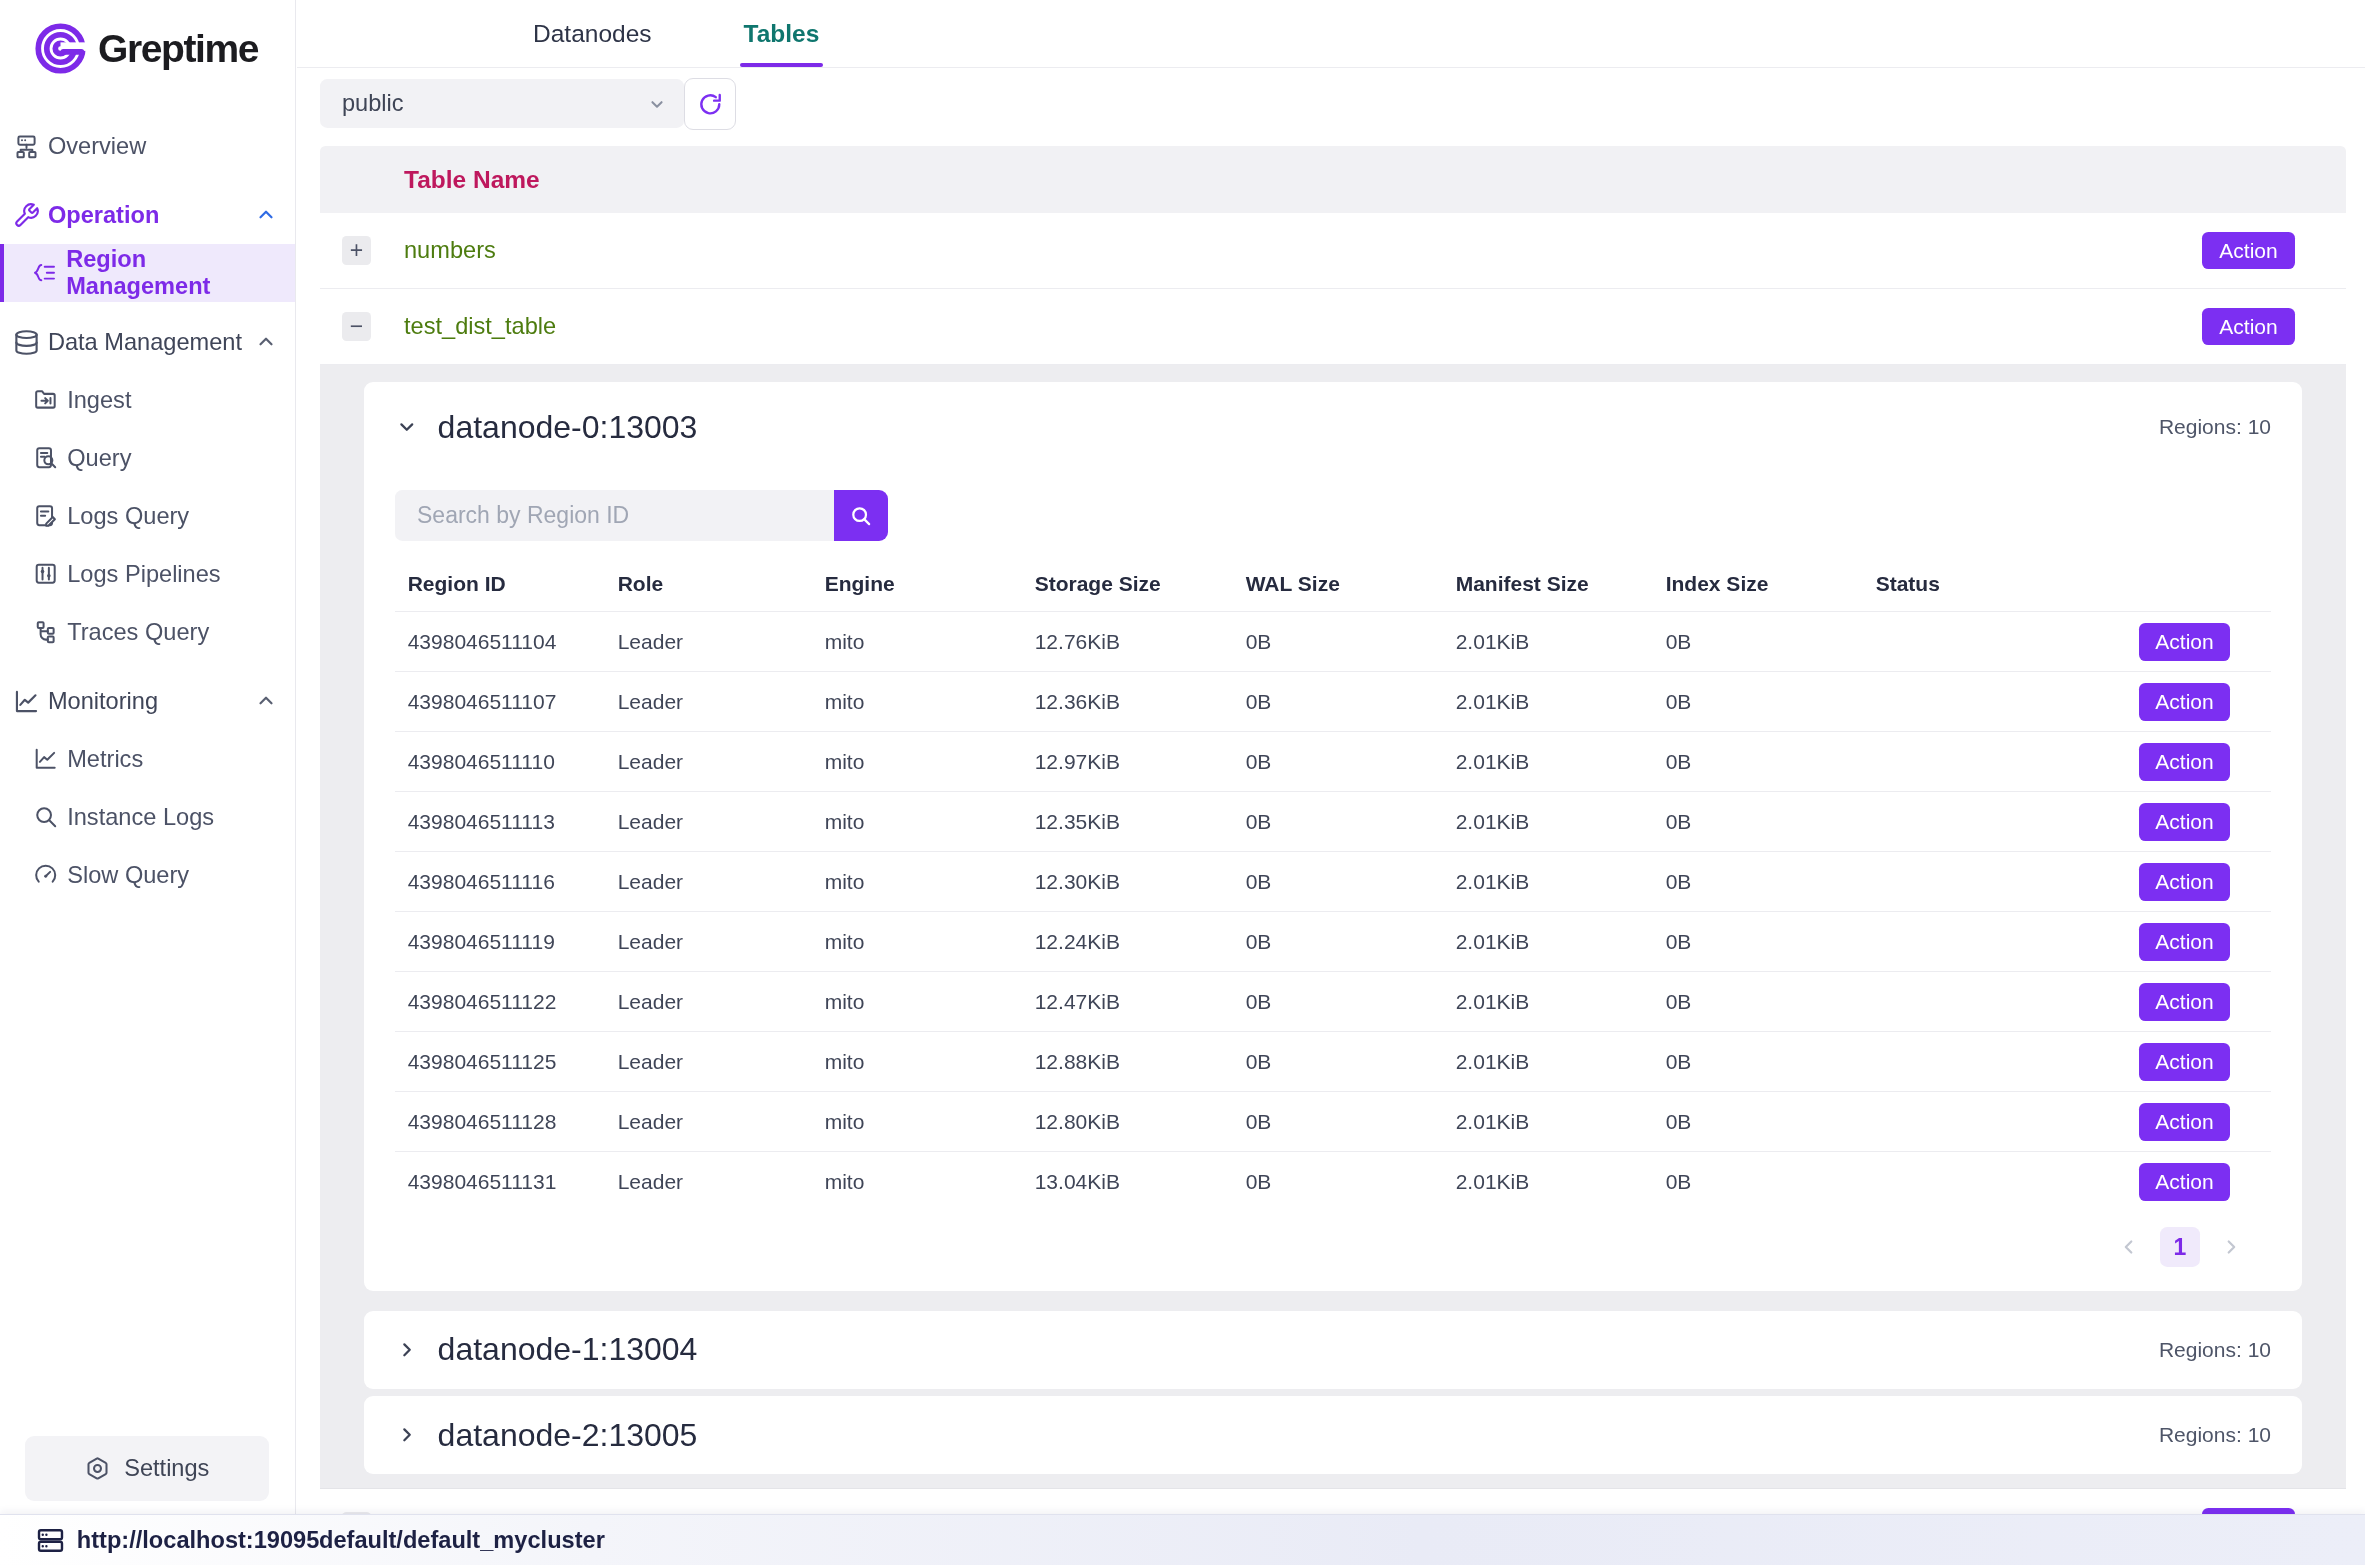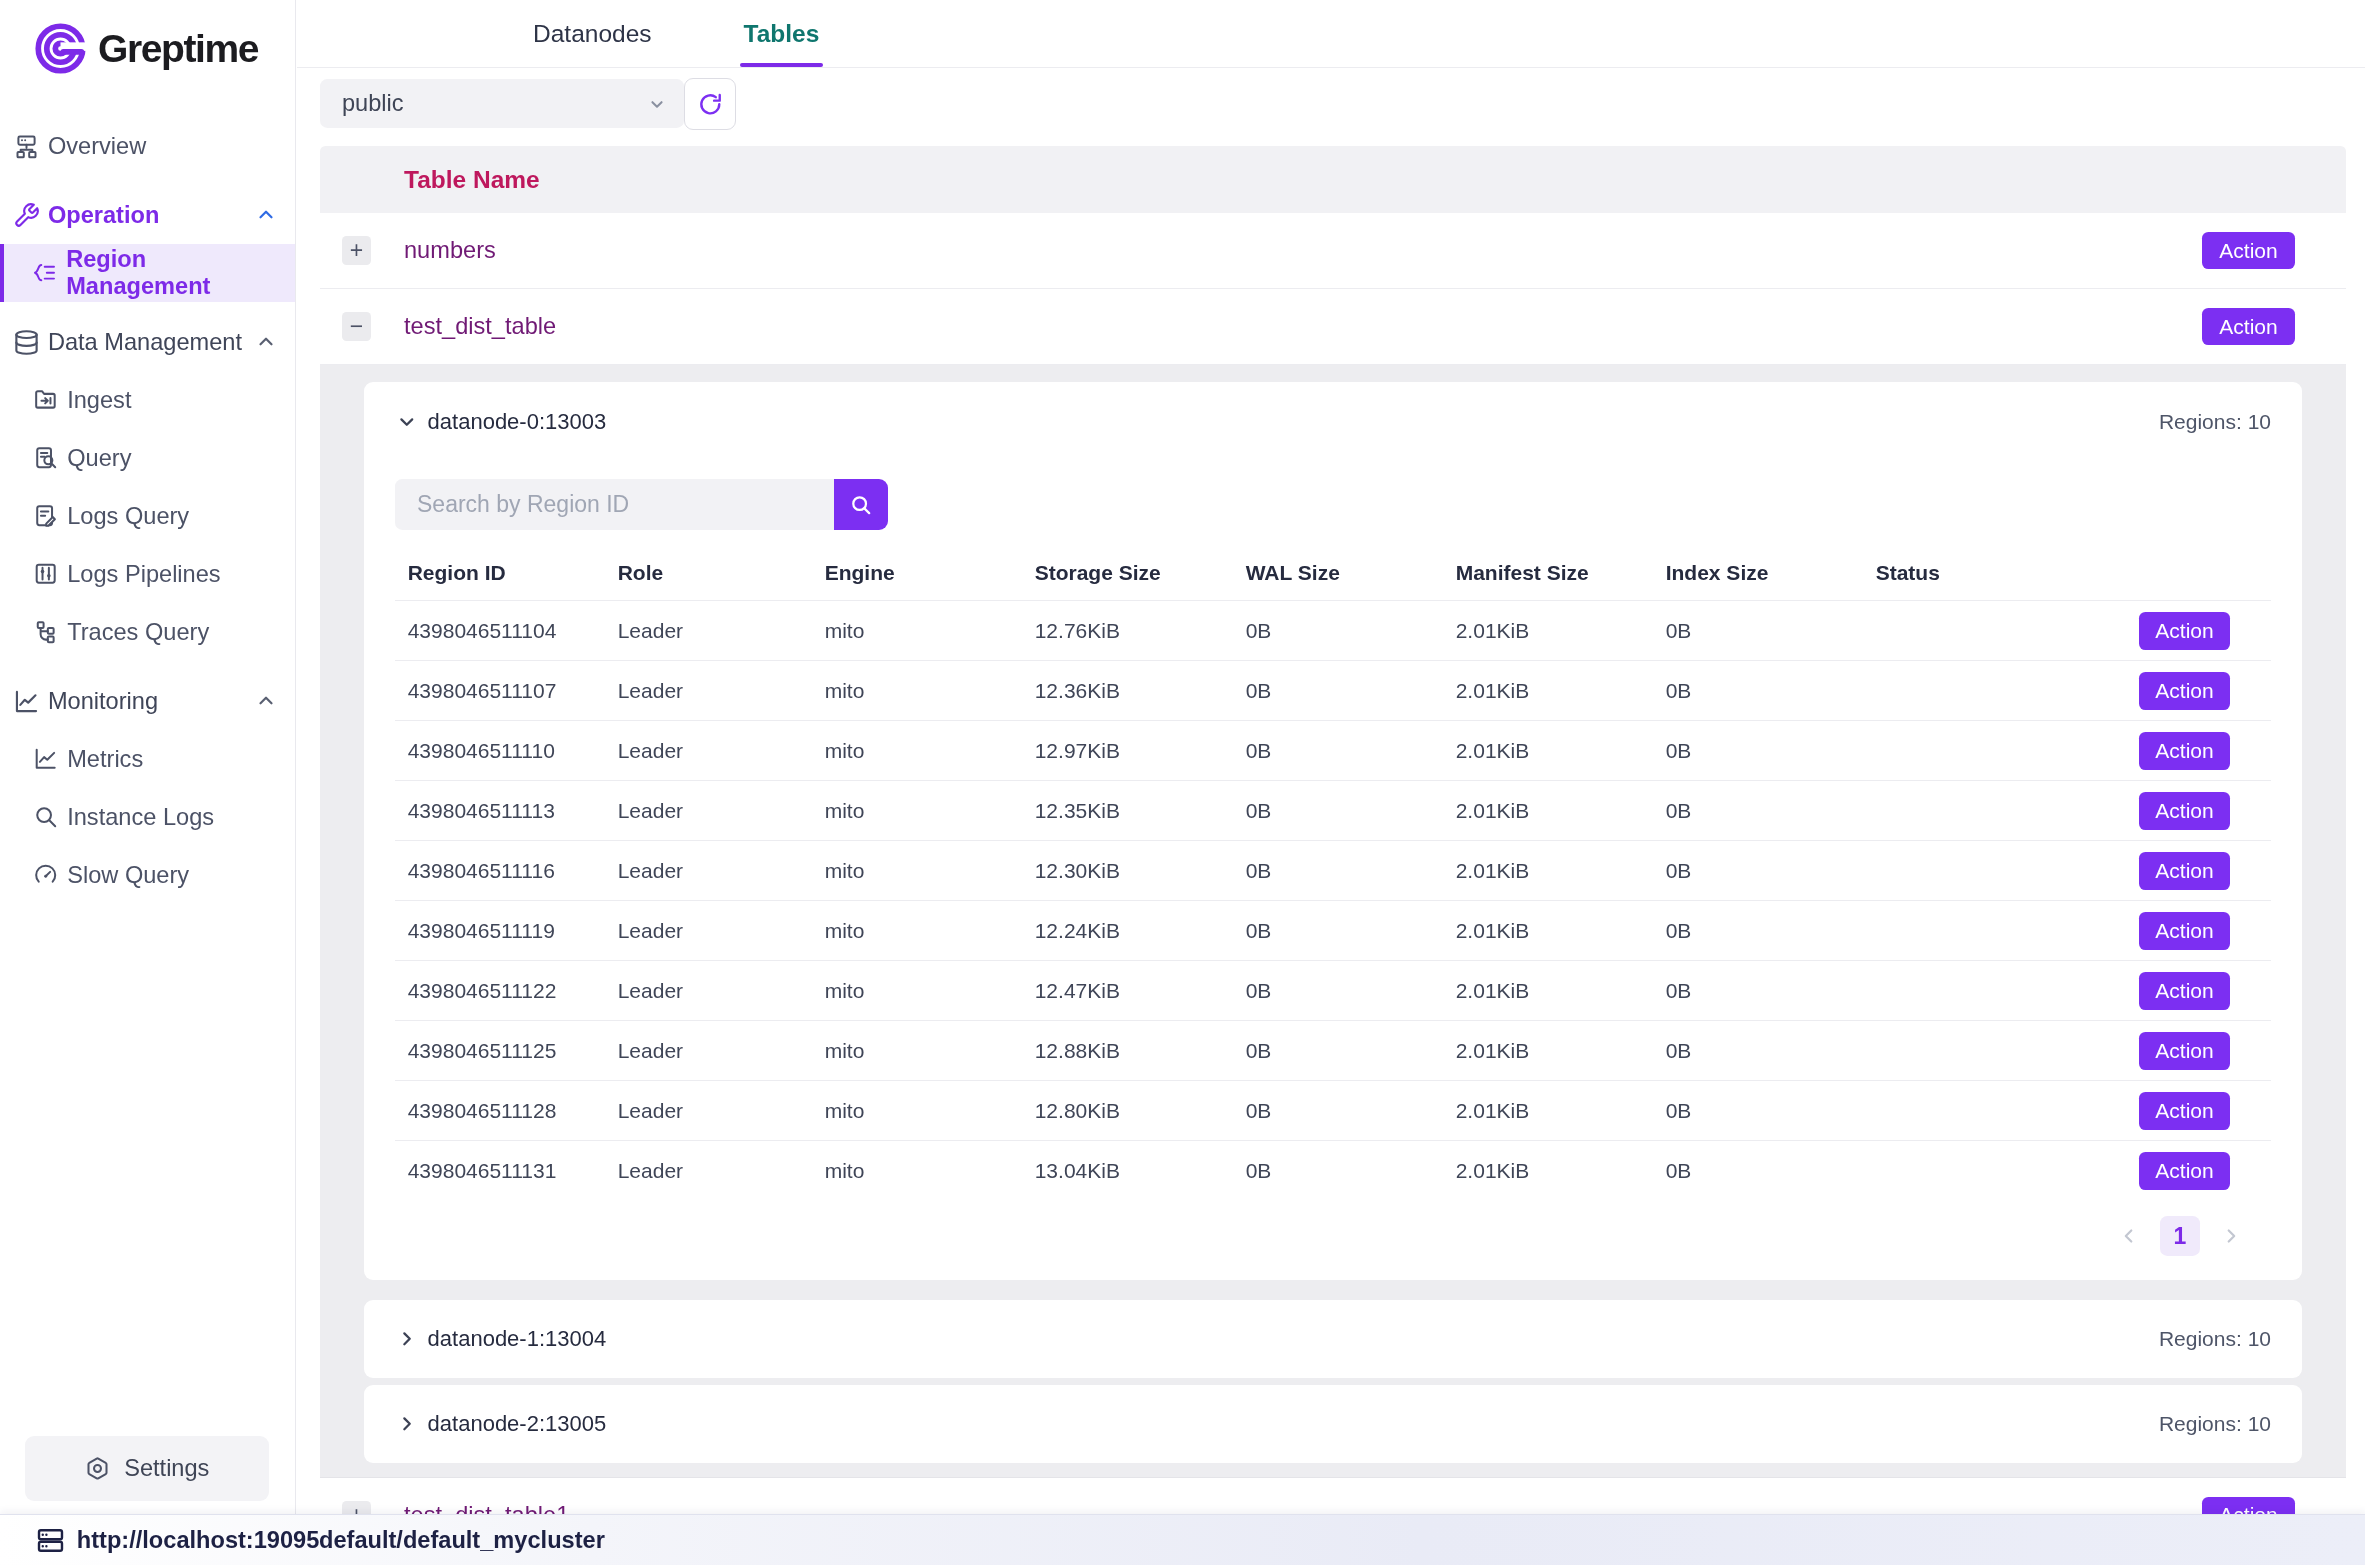--- a/index.html
+++ b/index.html
@@ -36,30 +36,30 @@
   .toolbar{display:flex;gap:0;align-items:flex-start}
   .select{width:364px;height:49px;background:#f2f2f5;border-radius:7.3px;display:flex;align-items:center;justify-content:space-between;padding:0 16.3px 0 22px;font-size:23.6px;color:#3f4556;cursor:pointer}
   .select .chev{display:flex;color:#8a90a0}
   .refresh-btn{width:52px;height:52px;background:#fff;border:0.9px solid #dddde4;border-radius:9px;display:flex;align-items:center;justify-content:center;color:#7c2ff2;cursor:pointer;margin-top:-0.9px}
 
   
   .tablec{margin-top:16.3px;width:2026px}
   .thead{height:67px;background:#f1f1f4;border-radius:5.4px 5.4px 0 0;display:flex;align-items:center;padding-left:84px;font-size:24.5px;font-weight:700;color:#be185d}
   .trow{height:76px;background:#fff;display:flex;align-items:center;position:relative;border-bottom:0.9px solid #ececf0}
   .expander{position:absolute;left:22px;width:29px;height:29px;background:#ebebee;border-radius:4.5px;display:flex;align-items:center;justify-content:center;font-size:23px;line-height:1;color:#4c5266;cursor:pointer}
-  .tname{margin-left:84px;font-size:23.6px;color:#701a75}
+  .tname{margin-left:84px;font-size:23.6px;color:#4d7c0f}
   .action-btn{width:93px;height:37px;background:#7c2ff2;color:#fff;border:none;border-radius:6.3px;font-size:21px;display:flex;align-items:center;justify-content:center;cursor:pointer;font-family:inherit}
   .trow .action-btn{position:absolute;right:51px}
 
   
   .expanded{background:#ededf0;padding:16.3px 44px 13.6px;border-bottom:0.9px solid #e4e4e8}
   .dcard{background:#fff;border-radius:9px}
   .dcard.main-card{padding:27px 31px 23.6px}
   .dcard-head{display:flex;align-items:center;justify-content:space-between}
-  .dhead-left{display:flex;align-items:center;gap:9px;font-size:22px;color:#262b3f;cursor:pointer}
+  .dhead-left{display:flex;align-items:center;gap:19px;font-size:32px;color:#262b3f;cursor:pointer}
   .dhead-left .chev{display:flex;color:#3c4255}
   .regions{font-size:21px;color:#4e5568}
   .searchbar{margin-top:44px;display:flex}
   .search-input{width:439px;height:51px;background:#f2f2f5;border:none;outline:none;border-radius:7.3px 0 0 7.3px;padding:0 22px;font-size:23px;color:#3f4556;font-family:inherit}
   .search-input::placeholder{color:#a0a6b4}
   .search-btn{width:54px;height:51px;background:#7c2ff2;border:none;border-radius:0 9px 9px 0;display:flex;align-items:center;justify-content:center;cursor:pointer}
 
   .rt{margin-top:16.3px}
   .rt-row{display:grid;grid-template-columns:210px 207px 210px 211px 210px 210px 210px 145px 1fr;align-items:center;padding-left:12.7px}
   .rt-head{height:54px;font-size:21px;font-weight:700;color:#262b3f}

